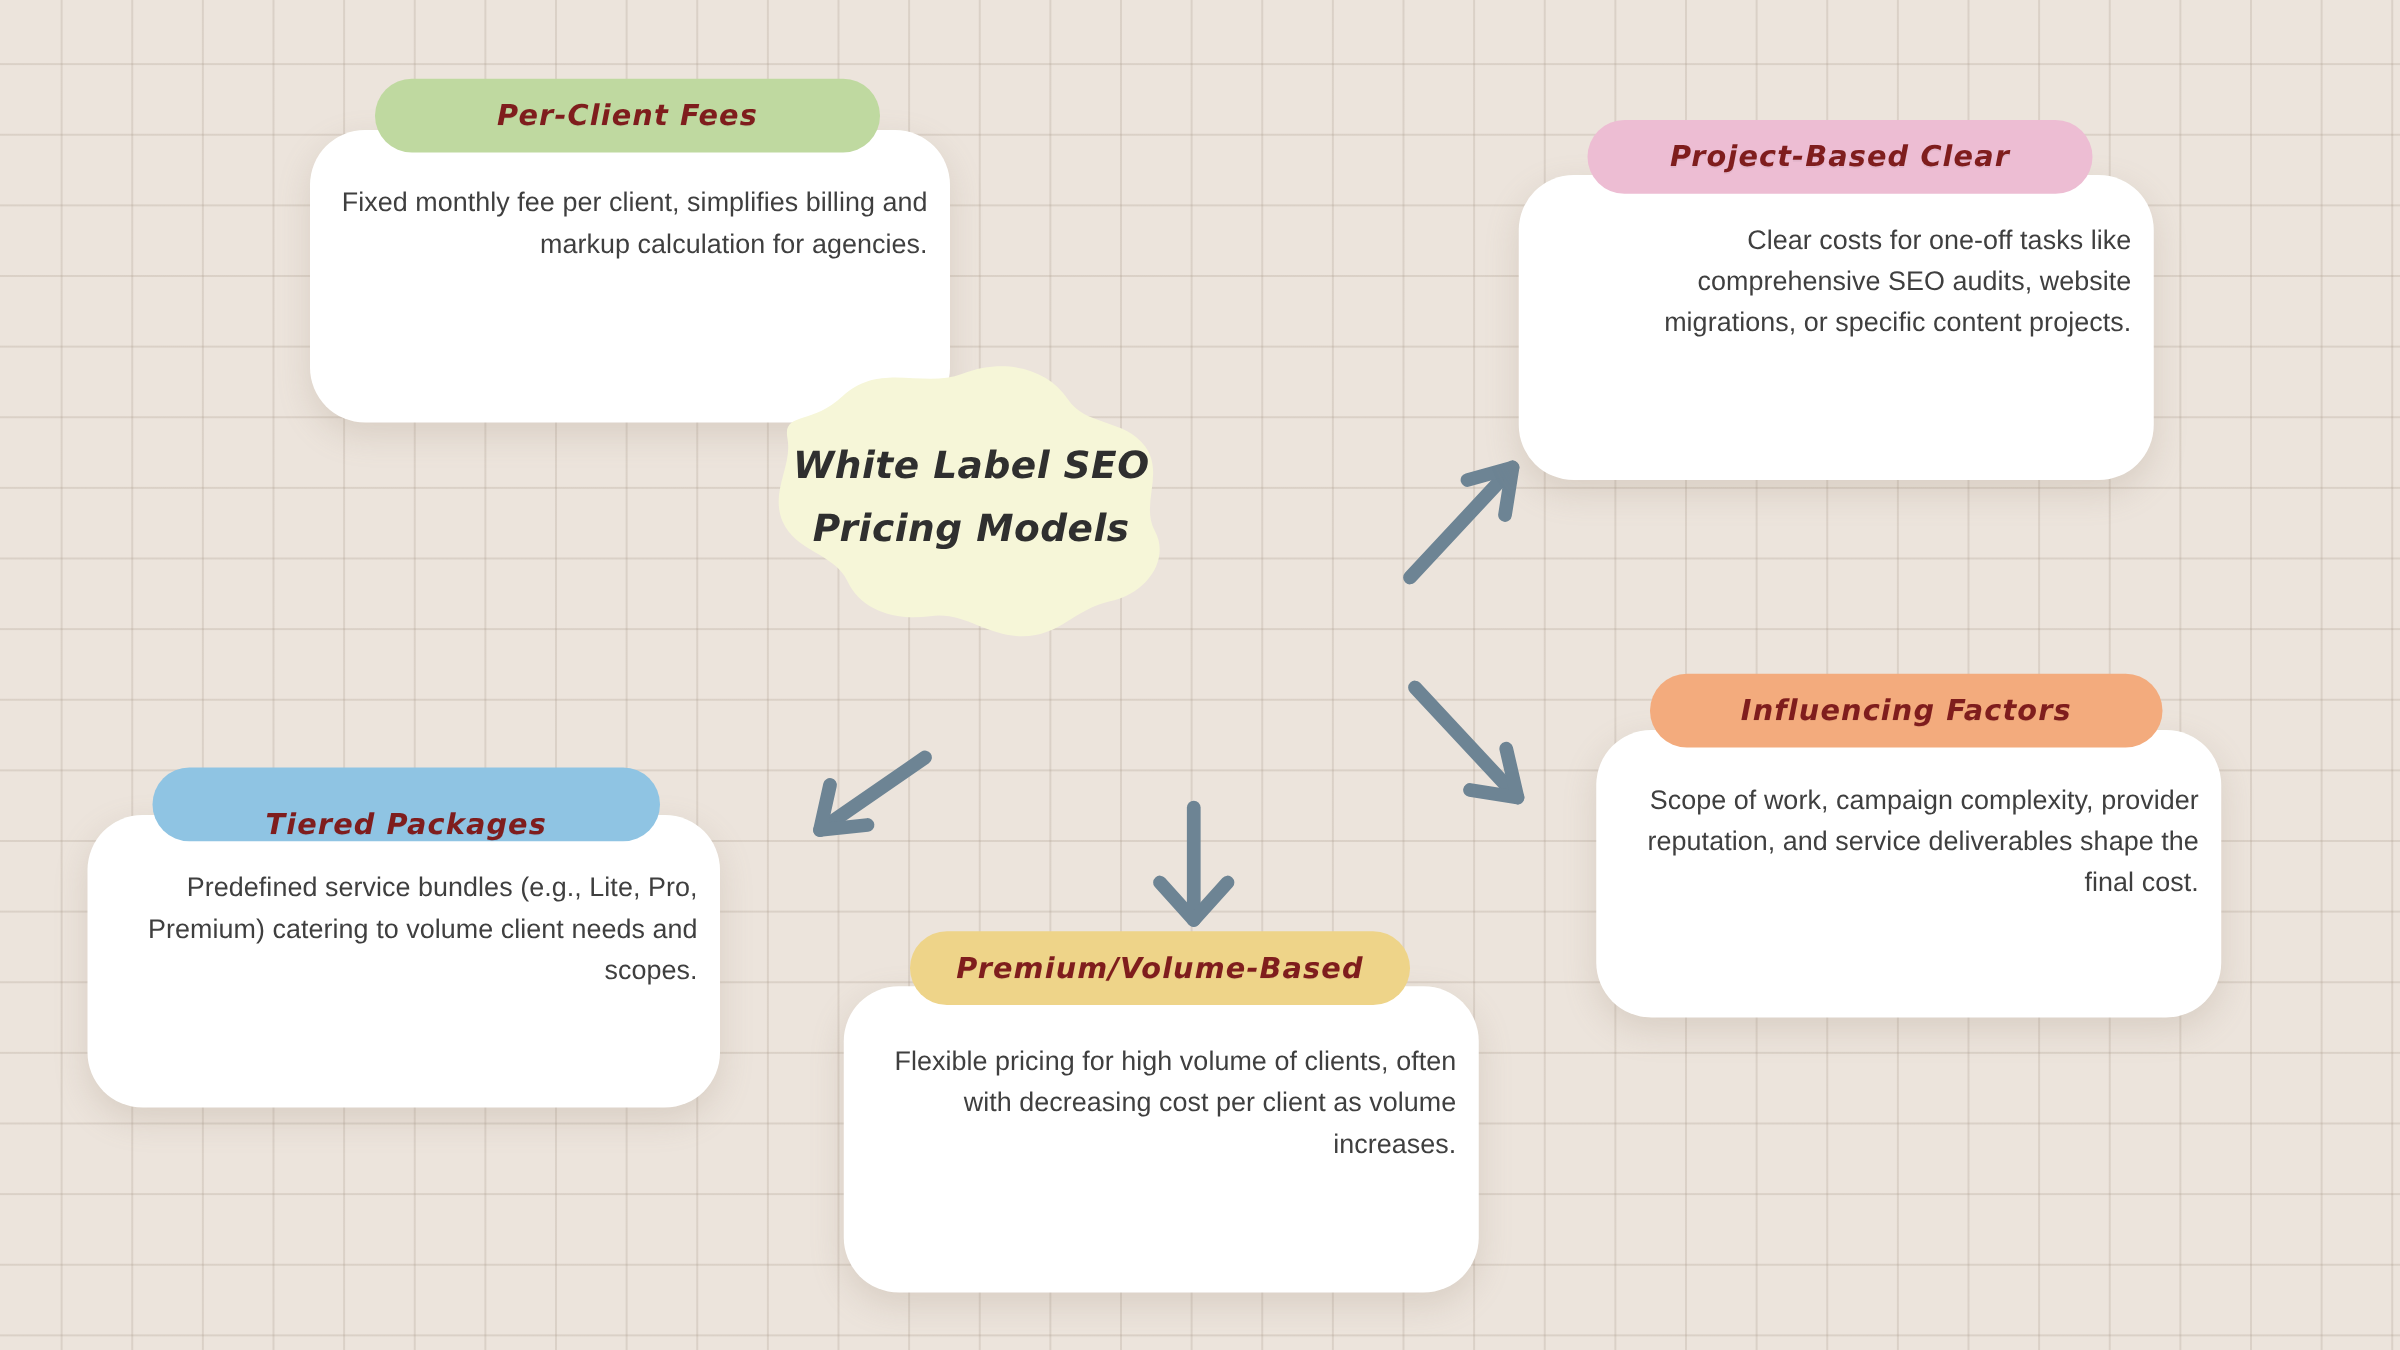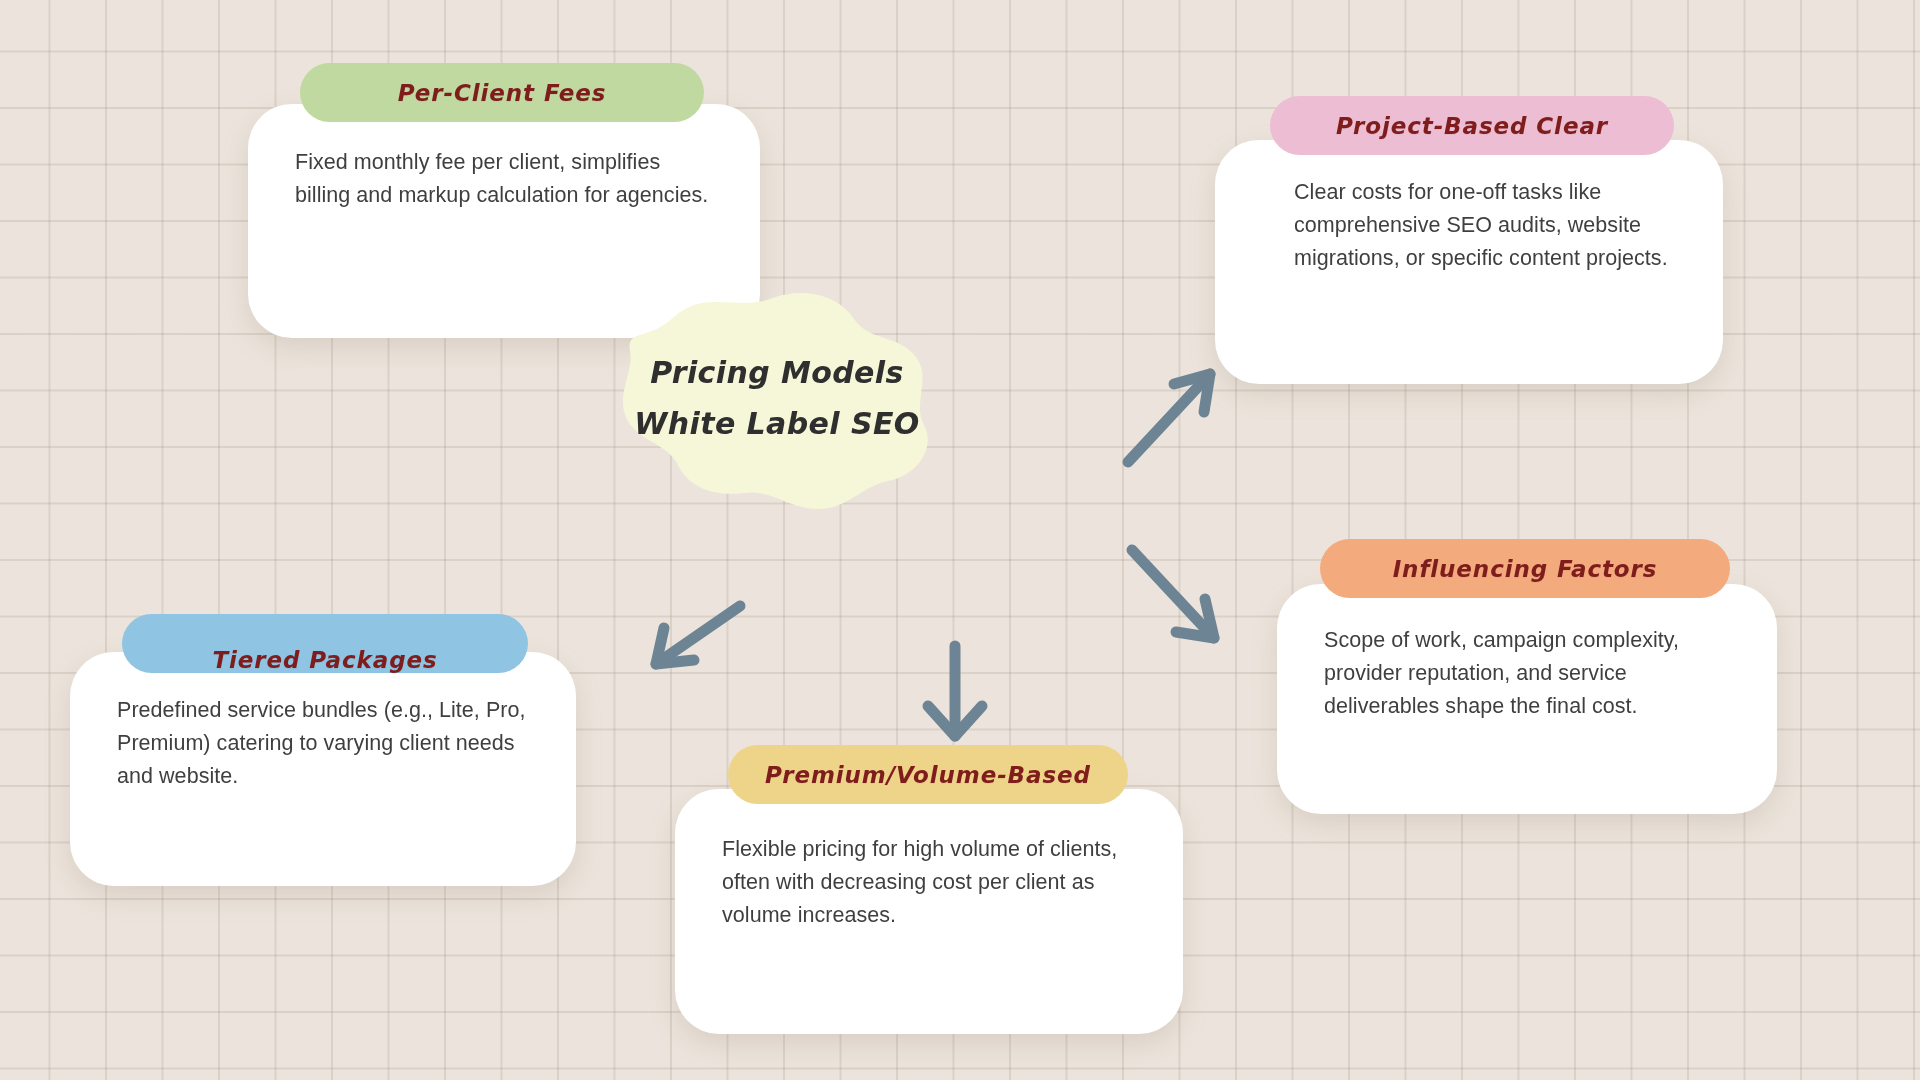--- a/index.html
+++ b/index.html
@@ -32,25 +32,25 @@
     position: absolute;
     background: #ffffff;
     border-radius: 44px;
     box-shadow: 0 10px 26px rgba(150,130,112,0.22);
     box-sizing: border-box;
   }
   .card-body {
     position: absolute;
     left: 0;
     right: 0;
-    text-align: left;
+    text-align: right;
     color: #3f3f3f;
     font-size: 21.5px;
     line-height: 33px;
-    padding: 0 47px;
+    padding: 0 18px;
     box-sizing: border-box;
     letter-spacing: 0.05px;
   }
 
   
   .pill {
     position: absolute;
     height: 59px;
     border-radius: 30px;
     display: flex;
@@ -167,21 +167,21 @@
   </div>
 
   <div class="card" style="left:675px; top:789px; width:508px; height:245px;">
     <div class="card-body" style="top:44px;">Flexible pricing for high volume of clients, often with decreasing cost per client as volume increases.</div>
   </div>
   <div class="pill" style="left:728px; top:745px; width:400px; background:#eed489;">
     <span>Premium/Volume-Based</span>
   </div>
 
   <div class="card" style="left:70px; top:652px; width:506px; height:234px;">
-    <div class="card-body" style="top:42px;">Predefined service bundles (e.g., Lite, Pro, Premium) catering to varying client needs and website.</div>
+    <div class="card-body" style="top:42px;">Predefined service bundles (e.g., Lite, Pro, Premium) catering to volume client needs and scopes.</div>
   </div>
   <div class="pill" style="left:122px; top:614px; width:406px; background:#8fc4e3;align-items:flex-end;">
     <span>Tiered Packages</span>
   </div>
 
   <div id="center-blob">
     <svg viewBox="0 0 330 230" preserveAspectRatio="none">
       <path d="M 62 34
                C 92 6, 126 28, 158 16
                C 192 3, 226 12, 242 36
@@ -189,18 +189,18 @@
                C 320 96, 300 120, 312 142
                C 324 164, 306 192, 276 198
                C 248 204, 236 226, 206 226
                C 176 226, 160 206, 132 210
                C 102 214, 76 204, 66 182
                C 56 160, 24 158, 14 134
                C 4 110, 22 90, 18 68
                C 14 46, 36 58, 62 34 Z" fill="#f6f6d8"></path>
     </svg>
     <div class="blob-label">
+      <span>White Label SEO</span>
       <span>Pricing Models</span>
-      <span>White Label SEO</span>
     </div>
   </div>
 
 </div>
 
 </body></html>

